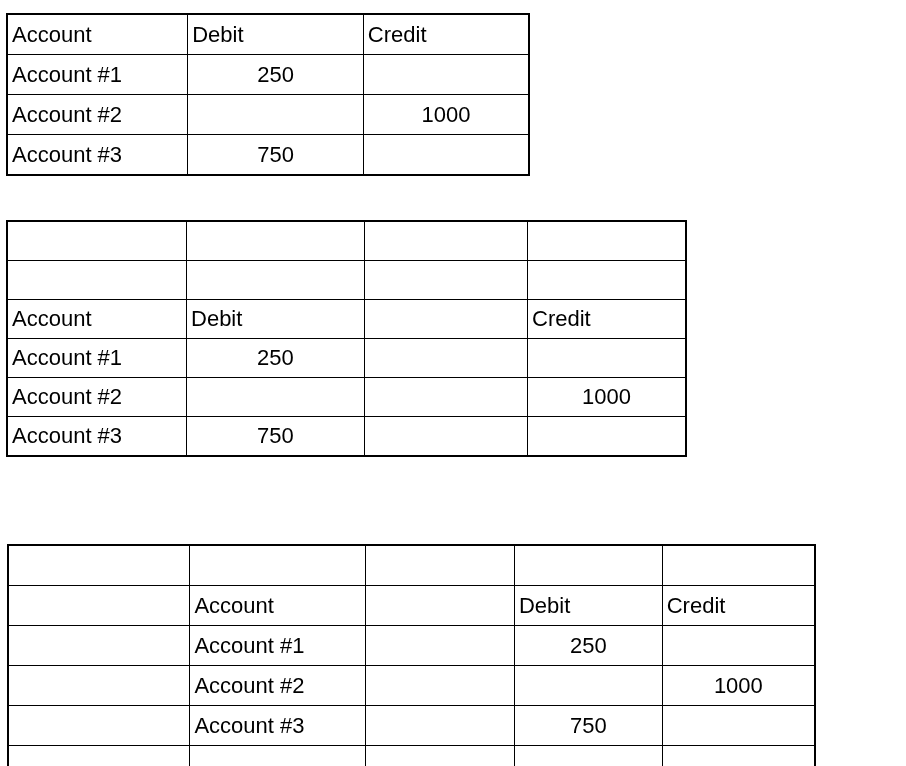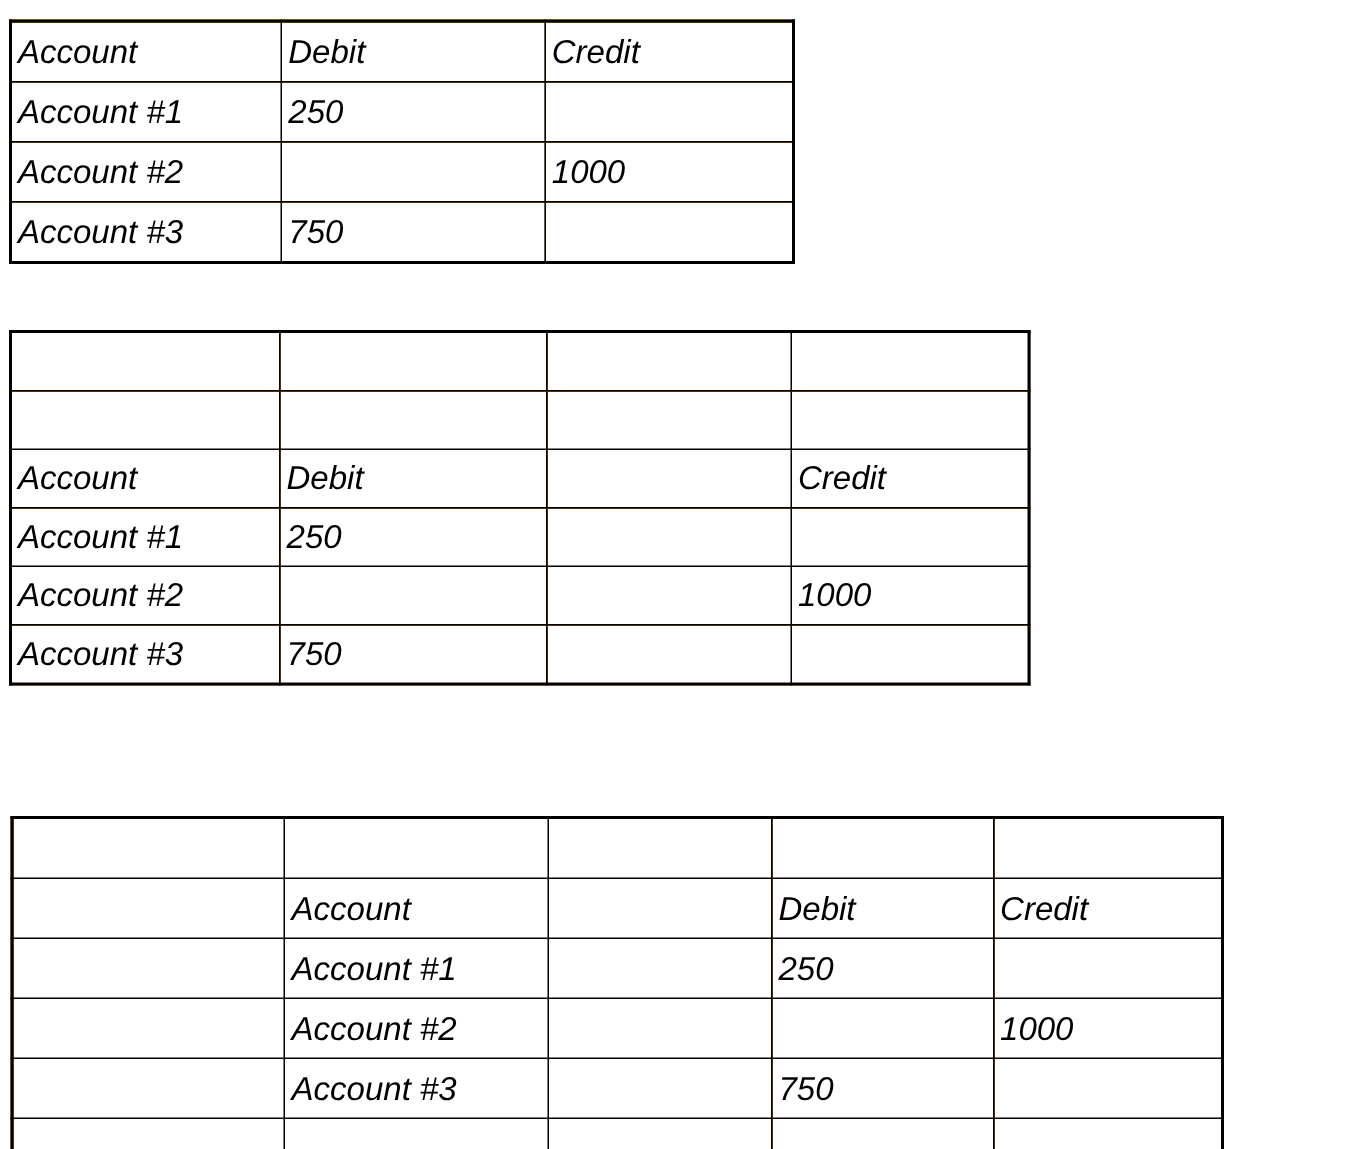--- a/index.html
+++ b/index.html
@@ -15,37 +15,36 @@
     overflow: hidden;
     font-family: "Liberation Sans", sans-serif;
     color: #000000;
     -webkit-font-smoothing: antialiased;
   }
 
   .sheet {
     position: absolute;
     border-collapse: collapse;
     table-layout: fixed;
-    background: #a16207;
-    font-style: italic;
+    background: #ef4444;
   }
   .sheet td {
     border: 1px solid #000000;
     font-size: 22px;
     line-height: 1;
     padding: 0 4px;
     color: #000000;
     background: #ffffff;
     white-space: nowrap;
     overflow: hidden;
     vertical-align: middle;
     font-family: "Liberation Sans", sans-serif;
   }
   .sheet td.num {
-    text-align: left;
+    text-align: center;
   }
   .sheet td.txt {
     text-align: left;
   }
   .sheet td.blank {
     text-align: left;
   }
 
   
   .sheet {

